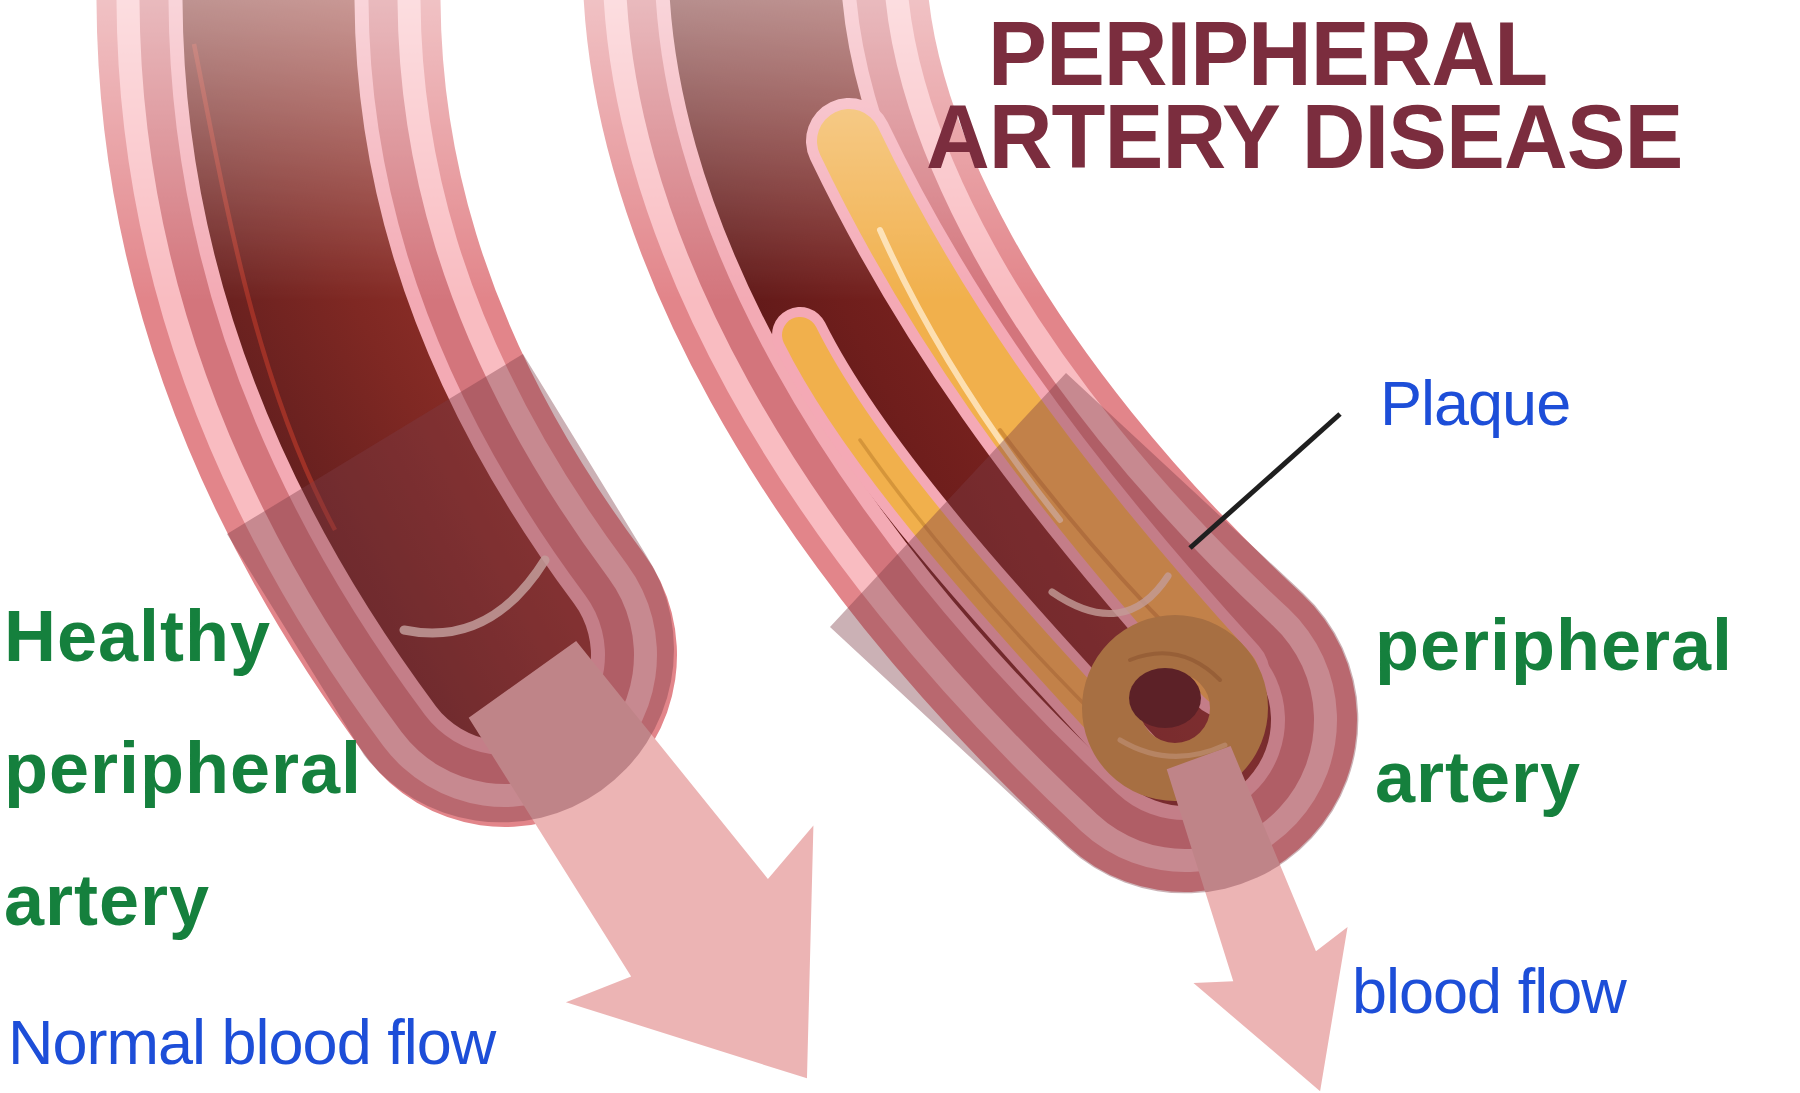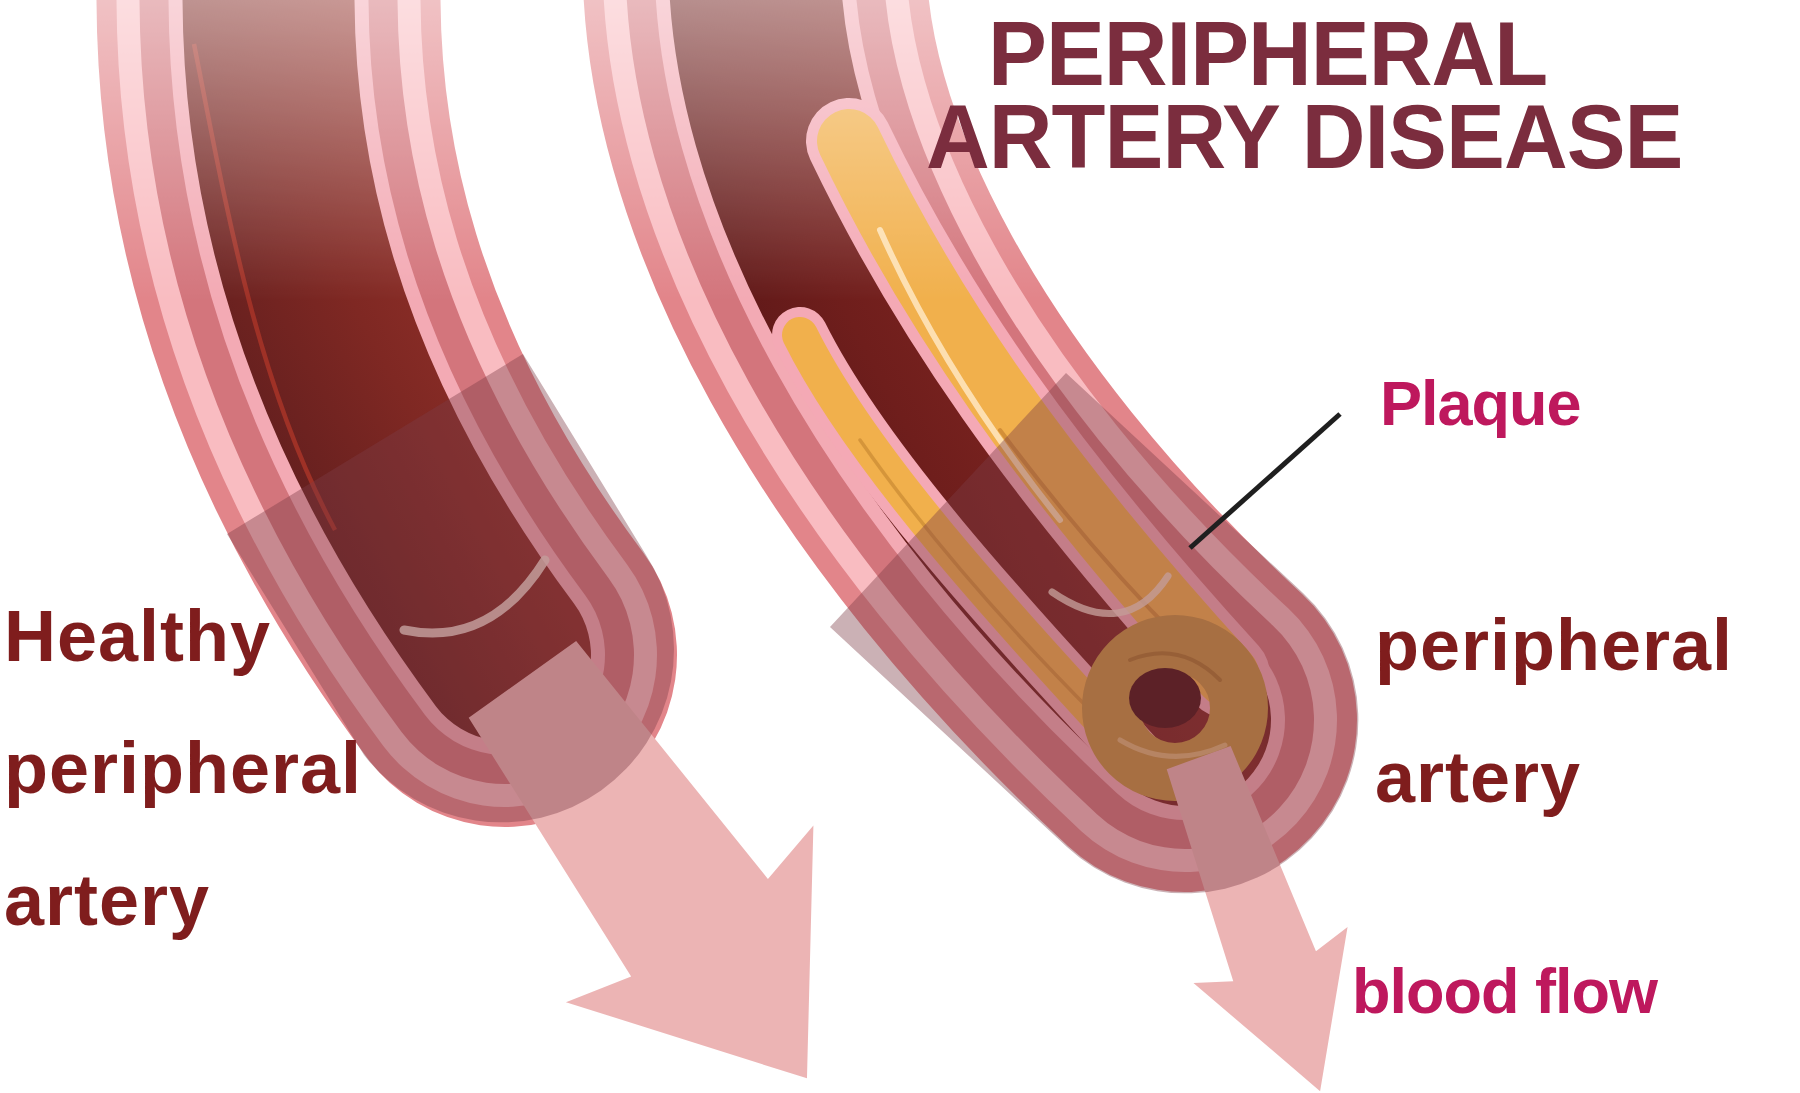--- a/index.html
+++ b/index.html
@@ -2,22 +2,22 @@
 <html><head>
 <meta charset="utf-8">
 <style>
   html,body{margin:0;padding:0;background:#ffffff;}
   #stage{position:relative;width:1800px;height:1093px;overflow:hidden;background:#ffffff;
          font-family:"Liberation Sans", sans-serif;}
   #art{position:absolute;left:0;top:0;}
   .abs{position:absolute;white-space:pre;}
   .title-line{font-weight:700;font-size:91px;line-height:1;color:#7b2d3e;letter-spacing:-1px;
               transform:scaleX(.97);transform-origin:left top;}
-  .pink-label{font-weight:700;font-size:72px;line-height:96px;color:#7f1d1d;letter-spacing:1px;}
-  .dark-label{font-weight:700;font-size:63px;line-height:93px;color:#be185d;letter-spacing:-1px;}
+  .pink-label{font-weight:700;font-size:72px;line-height:96px;color:#15803d;letter-spacing:1px;}
+  .dark-label{font-weight:400;font-size:63px;line-height:93px;color:#1d4ed8;letter-spacing:-1px;}
 </style>
 </head>
 <body>
 
 <div id="stage">
 
   <svg id="art" width="1800" height="1093" viewBox="0 0 1800 1093">
     <defs>
       <linearGradient id="lumenH" gradientUnits="userSpaceOnUse" x1="150" y1="430" x2="620" y2="180">
         <stop offset="0" stop-color="#541a1c"></stop>
@@ -100,20 +100,21 @@
 
   <div class="abs title-line" style="left:988px;top:8px;">PERIPHERAL</div>
   <div class="abs title-line" style="left:926px;top:91px;">ARTERY DISEASE</div>
 
   <div class="abs" style="left:4px;top:552px;">
     <div class="pink-label">Healthy</div>
     <div class="pink-label">peripheral</div>
     <div class="pink-label">artery</div>
   </div>
 
+  <div class="abs dark-label" style="left:8px;top:996px;">Normal blood flow</div>
 
   <div class="abs dark-label" style="left:1380px;top:357px;">Plaque</div>
 
   <div class="abs" style="left:1375px;top:561px;">
     <div class="pink-label">peripheral</div>
     <div class="pink-label">artery</div>
   </div>
 
   <div class="abs" style="left:1352px;top:909px;">
     <div class="dark-label">blood flow</div>

